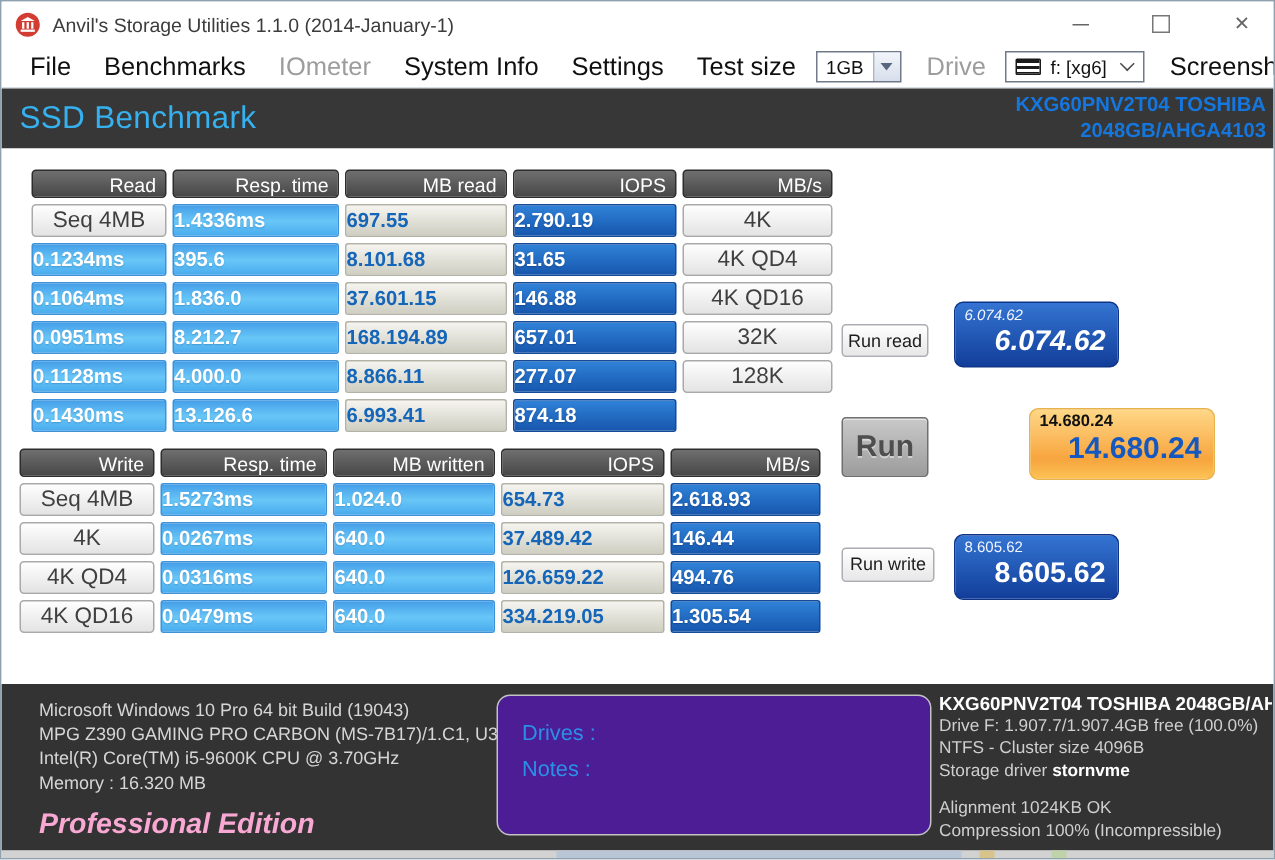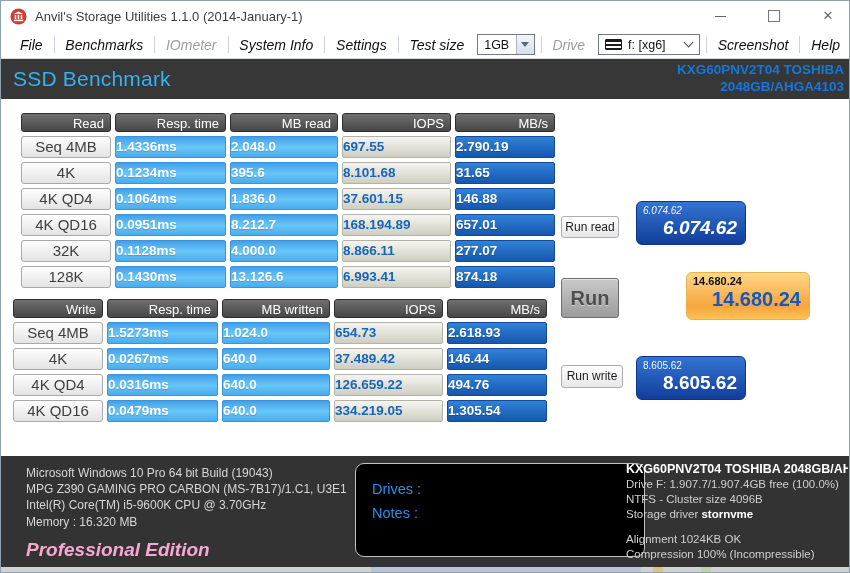--- a/index.html
+++ b/index.html
@@ -13,21 +13,21 @@
   .titlebar { position:absolute; left:0; top:0; width:100%; height:30px; background:#fff; display:flex; align-items:center; }
   .app-icon { width:17px; height:17px; margin:0 8px 0 9px; flex:0 0 auto; }
   .title-text { font-size:13px; color:#3c3c3c; }
   .win-controls { position:absolute; right:14px; top:0; height:30px; display:flex; align-items:center; gap:40px; }
   .wc { width:14px; height:14px; position:relative; cursor:default; display:flex; align-items:center; justify-content:center; }
   .wc-min::after { content:""; width:11px; height:0; border-bottom:1px solid #666; display:block; }
   .wc-max::after { content:""; width:10px; height:10px; border:1px solid #777; display:block; }
   .wc-close { font-size:13px; color:#666; line-height:14px; }
   
   .menubar { position:absolute; left:0; top:30px; width:100%; height:28px; background:#fff; border-bottom:1px solid #d7dde4; display:flex; align-items:center; padding-left:10px; }
-  .mitem { font-size:14px; color:#101010; padding:4px 9px; white-space:nowrap;font-style:italic; }
+  .mitem { font-size:17px; color:#101010; padding:4px 9px; white-space:nowrap; }
   .mitem.disabled { color:#9d9d9d; }
   .msep { width:1px; height:17px; background:#c9d2dd; margin:0 2px; }
   .combo { display:flex; align-items:center; border:1px solid #707a8a; background:#fff; height:21px; margin:0 4px; }
   .combo .cv { font-size:12.5px; color:#111; padding:0 6px; flex:1; white-space:nowrap; }
   .combo-btn { width:18px; height:19px; background:linear-gradient(#f2f5fa,#d7dfeb); border-left:1px solid #aab6c8; display:flex; align-items:center; justify-content:center; }
   .tri-down { width:0; height:0; border-left:4px solid transparent; border-right:4px solid transparent; border-top:5px solid #56677f; }
   .chev { width:7px; height:7px; border-right:1.5px solid #4a4a4a; border-bottom:1.5px solid #4a4a4a; transform:rotate(45deg); margin:-4px 7px 0 4px; }
   .drive-glyph { width:17px; height:11px; margin-left:6px; border:1px solid #1a1a1a; background:repeating-linear-gradient(#1a1a1a 0 2px, #ffffff 2px 4px); border-radius:1px; }
   
   .band { position:absolute; left:0; top:58px; width:100%; height:40px; background:#373737; }
@@ -55,21 +55,21 @@
   .score-write { left:635px; top:257px; width:110px; height:44px; }
   .score-total { left:685px; top:173px; width:124px; height:48px; background:linear-gradient(180deg,#ffd787,#f7a53e 72%,#fdc255); border:1px solid #e8b24a; }
   .score-small { font-size:10px; color:#f2f6ff; padding:3px 0 0 6px; line-height:11px; }
   .score-big { font-size:19px; font-weight:bold; color:#fff; text-align:right; padding-right:8px; line-height:24px; }
   .score-total .score-small { color:#111; font-weight:bold; font-size:11px; }
   .score-total .score-big { color:#1458c0; font-size:20px; }
   
   .footer { position:absolute; left:0; top:455px; width:100%; height:111px; background:#333333; }
   .sysinfo { position:absolute; left:25px; top:9px; font-size:12px; color:#d6d6d6; line-height:16.2px; white-space:nowrap; }
   .edition { margin-top:12px; font-size:19px; font-weight:bold; color:#f9a8d4;font-style:italic; }
-  .notesbox { position:absolute; left:330px; top:7px; width:290px; height:94px; background:#000000; border:1px solid #c2c2c2; border-radius:9px; padding:13px 16px;margin-left:24px; }
+  .notesbox { position:absolute; left:330px; top:7px; width:290px; height:94px; background:#4c1d95; border:1px solid #c2c2c2; border-radius:9px; padding:13px 16px; }
   .notesbox .nlabel { font-size:14.5px; color:#2b8fe8; line-height:24px; }
   .driveinfo { position:absolute; left:625px; top:5px; width:222px; overflow:hidden; color:#cfcfcf; font-size:11.5px; line-height:15px; white-space:nowrap; }
   .di-title { font-size:12.5px; font-weight:bold; color:#ffffff; line-height:16px; }
   .di-strong { font-weight:bold; color:#ffffff; }
   .di-gap { height:10px; }
   
   .bottomstrip { position:absolute; left:0; top:566px; width:100%; height:7px; background:#d2d2d2; }
   .bs-seg { position:absolute; top:0; height:7px; }
 </style>
 </head>
@@ -137,21 +137,20 @@
 
     <div class="bench-table t-read">
       <div class="hcell">Read</div>
       <div class="hcell">Resp. time</div>
       <div class="hcell">MB read</div>
       <div class="hcell">IOPS</div>
       <div class="hcell">MB/s</div>
 
       <div class="lcell">Seq 4MB</div>
       <div class="vcell v-blue">1.4336ms</div>
-      <div class="vcell v-blue">2.048.0</div>
       <div class="vcell v-iops">697.55</div>
       <div class="vcell v-mbs">2.790.19</div>
 
       <div class="lcell">4K</div>
       <div class="vcell v-blue">0.1234ms</div>
       <div class="vcell v-blue">395.6</div>
       <div class="vcell v-iops">8.101.68</div>
       <div class="vcell v-mbs">31.65</div>
 
       <div class="lcell">4K QD4</div>

